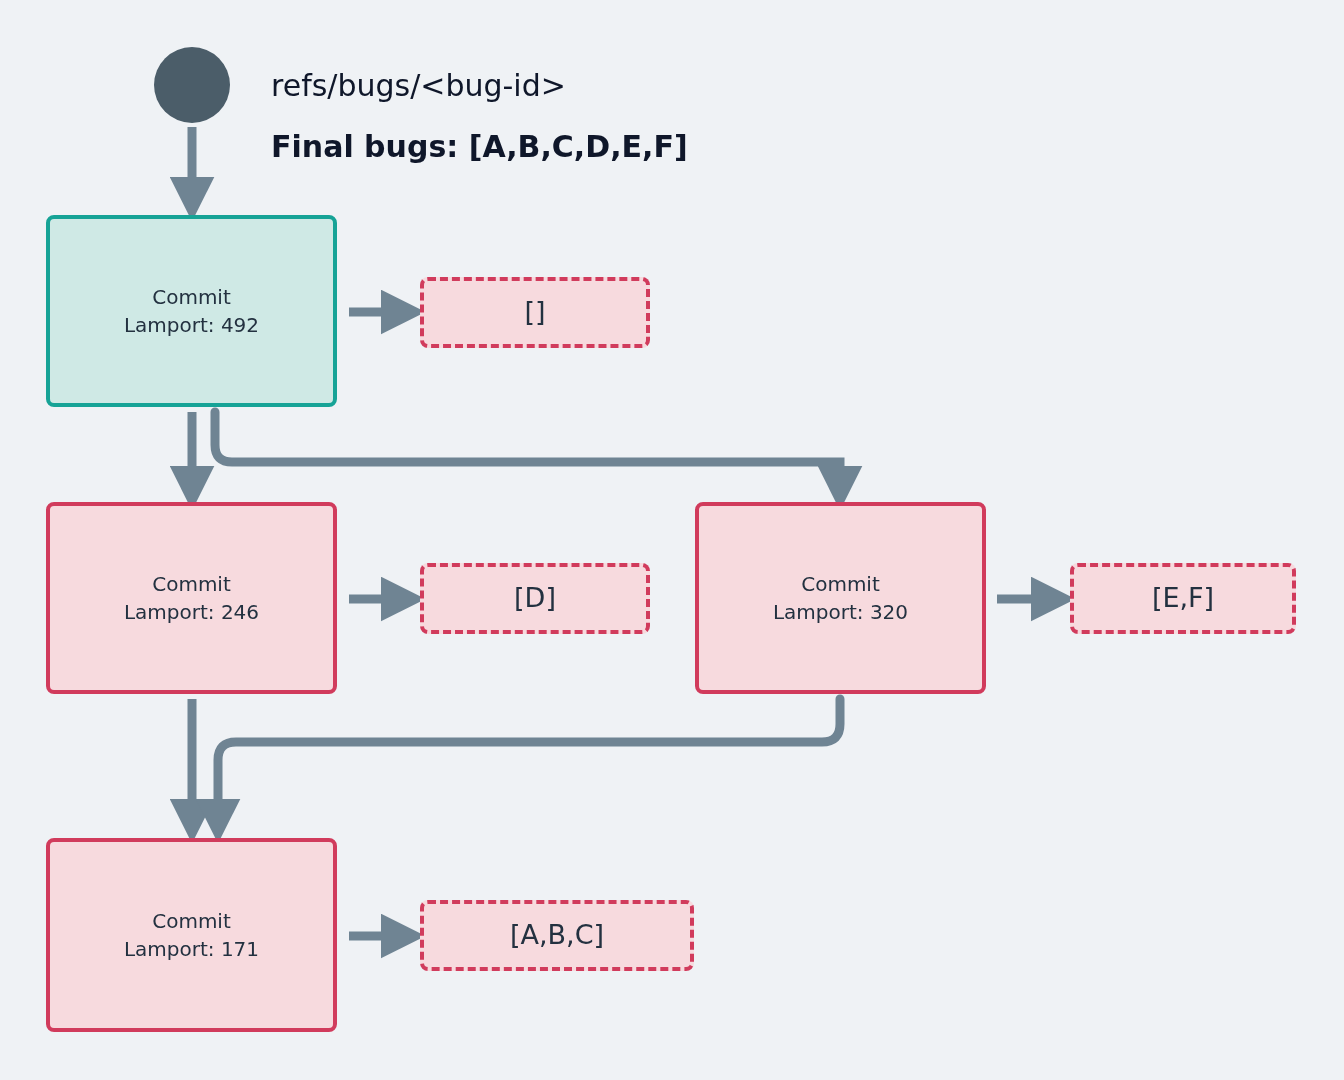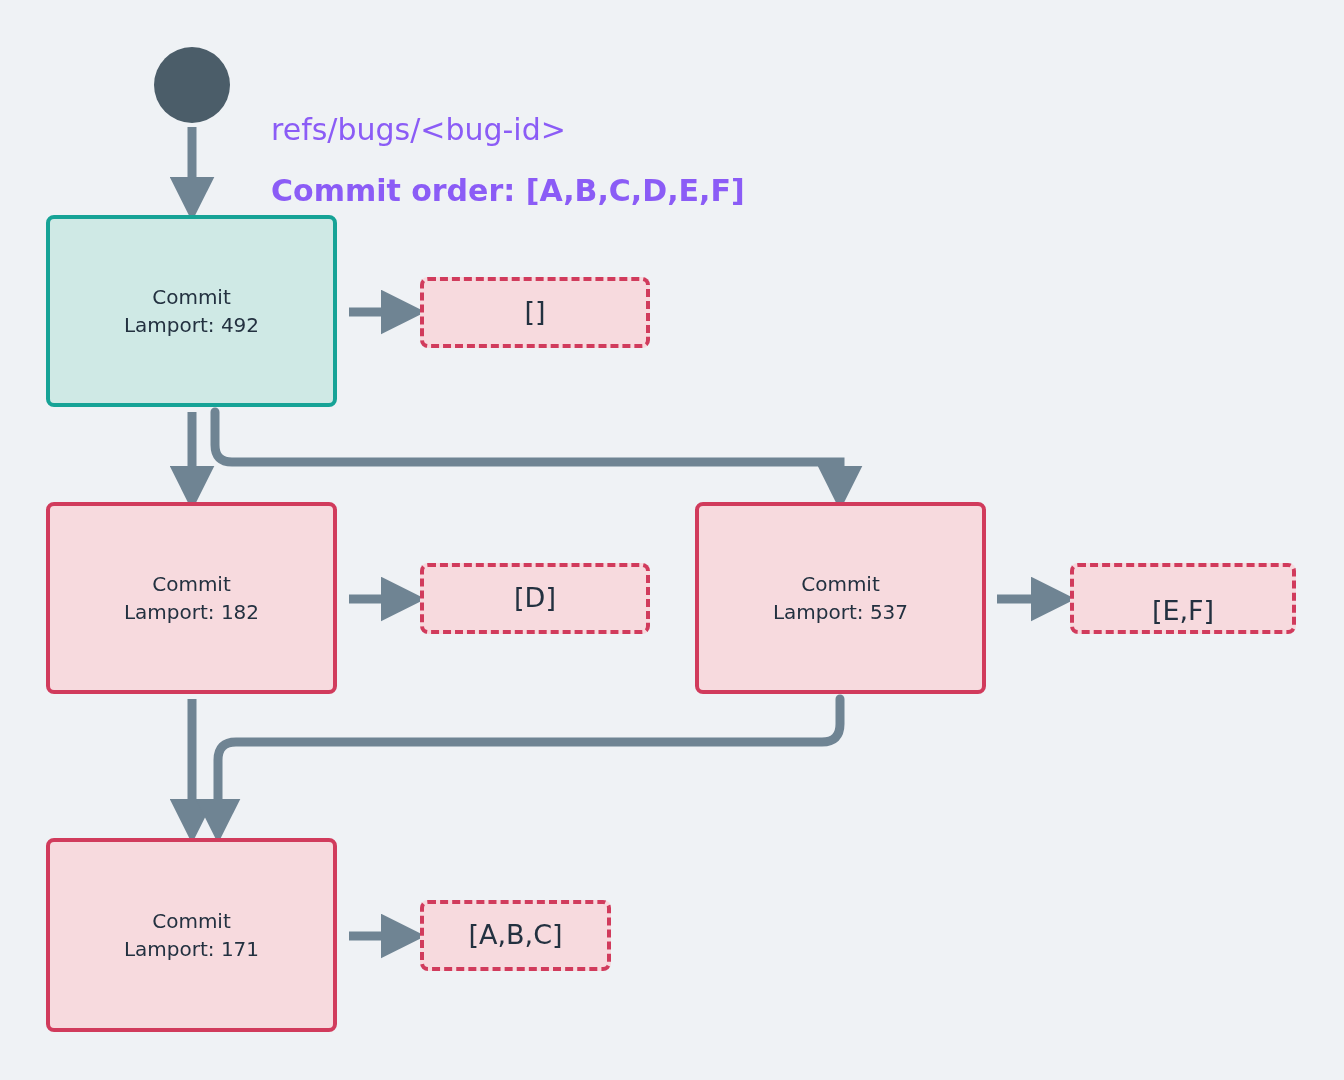--- a/index.html
+++ b/index.html
@@ -50,23 +50,22 @@
     color: #233140;
     font-size: 27px;
   }
   .root-dot {
     position: absolute;
     border-radius: 50%;
     background: #4b5d69;
   }
   .label {
     position: absolute;
-    color: #8b5cf6;
+    color: #0f172a;
     white-space: nowrap;
-    margin-top: 44px;
   }
   .label-ref {
     font-size: 30px;
     font-weight: 400;
   }
   .label-order {
     font-size: 30px;
     font-weight: 700;
   }
   .node-line { display: block; }
@@ -95,47 +94,47 @@
 
     <path d="M349,312 L404,312" stroke="#6f8493" stroke-width="9" fill="none" marker-end="url(#arrowhead)"></path>
     <path d="M349,599 L404,599" stroke="#6f8493" stroke-width="9" fill="none" marker-end="url(#arrowhead)"></path>
     <path d="M997,599 L1054,599" stroke="#6f8493" stroke-width="9" fill="none" marker-end="url(#arrowhead)"></path>
     <path d="M349,936 L404,936" stroke="#6f8493" stroke-width="9" fill="none" marker-end="url(#arrowhead)"></path>
   </svg>
 
   <div class="root-dot" style="left:154px; top:47px; width:76px; height:76px;"></div>
 
   <div class="label label-ref" style="left:271px; top:68px;">refs/bugs/&lt;bug-id&gt;</div>
-  <div class="label label-order" style="left:271px; top:129px;">Commit order: [A,B,C,D,E,F]</div>
+  <div class="label label-order" style="left:271px; top:129px;">Final bugs: [A,B,C,D,E,F]</div>
 
   <div class="node node-start" style="left:46px; top:215px; width:291px; height:192px;">
     <span class="node-line">Commit</span>
     <span class="node-line">Lamport: 492</span>
   </div>
   <div class="node node-dashed" style="left:420px; top:277px; width:230px; height:71px;">
     <span>[]</span>
   </div>
 
   <div class="node node-solid" style="left:46px; top:502px; width:291px; height:192px;">
     <span class="node-line">Commit</span>
-    <span class="node-line">Lamport: 182</span>
+    <span class="node-line">Lamport: 246</span>
   </div>
   <div class="node node-dashed" style="left:420px; top:563px; width:230px; height:71px;">
     <span>[D]</span>
   </div>
 
   <div class="node node-solid" style="left:695px; top:502px; width:291px; height:192px;">
     <span class="node-line">Commit</span>
-    <span class="node-line">Lamport: 537</span>
+    <span class="node-line">Lamport: 320</span>
   </div>
-  <div class="node node-dashed" style="left:1070px; top:563px; width:226px; height:71px;justify-content:flex-end;">
+  <div class="node node-dashed" style="left:1070px; top:563px; width:226px; height:71px;">
     <span>[E,F]</span>
   </div>
 
   <div class="node node-solid" style="left:46px; top:838px; width:291px; height:194px;">
     <span class="node-line">Commit</span>
     <span class="node-line">Lamport: 171</span>
   </div>
-  <div class="node node-dashed" style="left:420px; top:900px; width:191px; height:71px;">
+  <div class="node node-dashed" style="left:420px; top:900px; width:274px; height:71px;">
     <span>[A,B,C]</span>
   </div>
 
 </div>
 
 </body></html>

